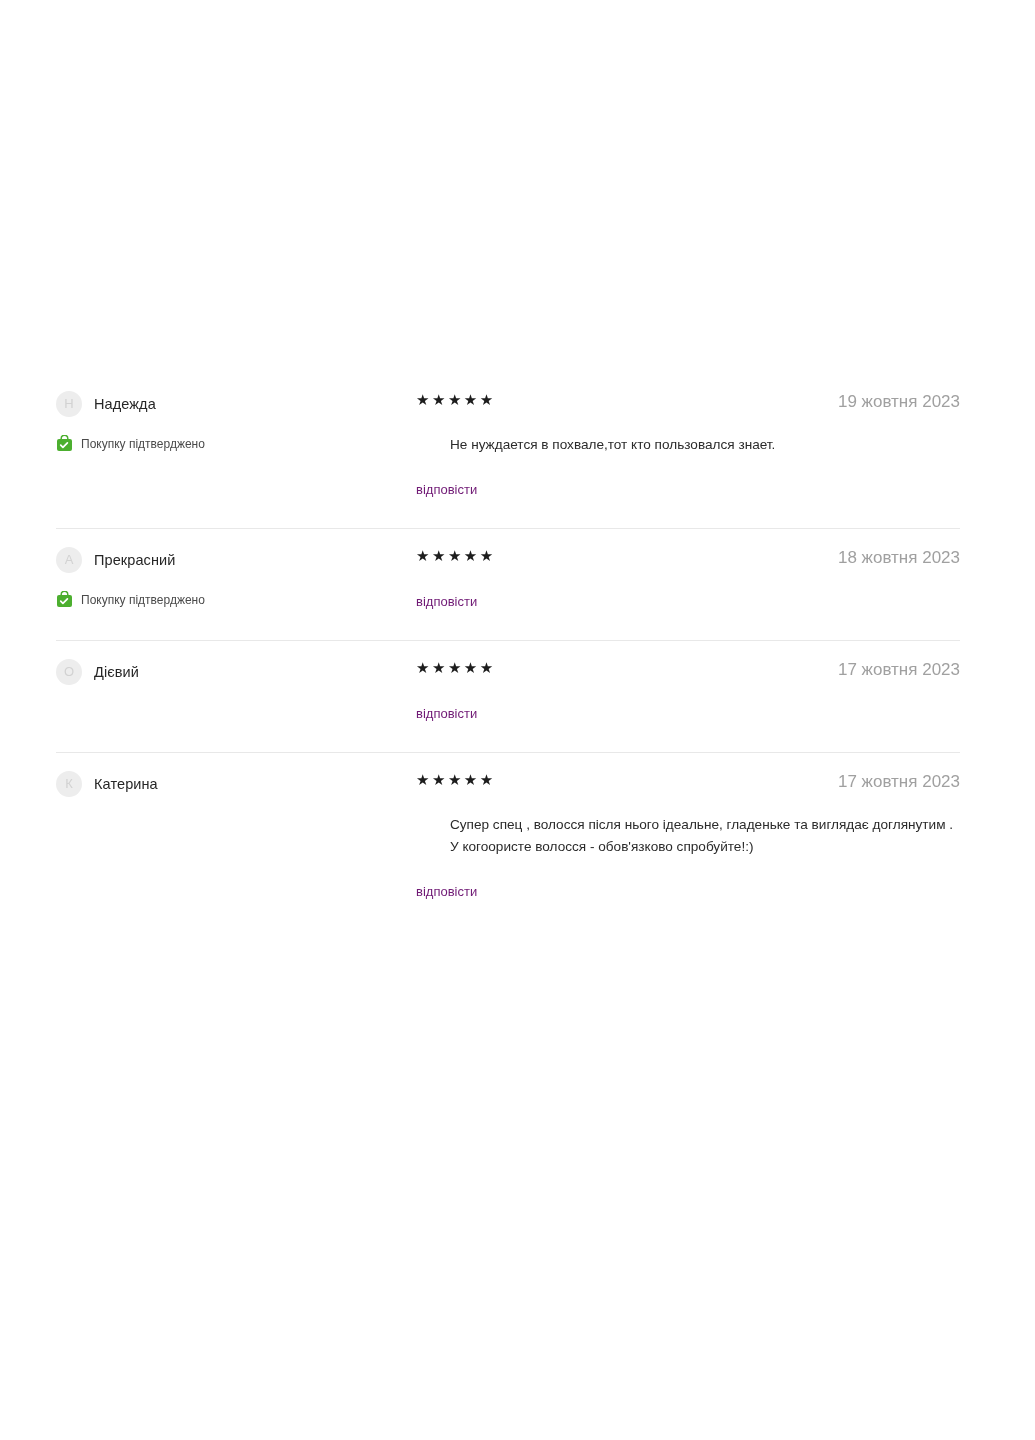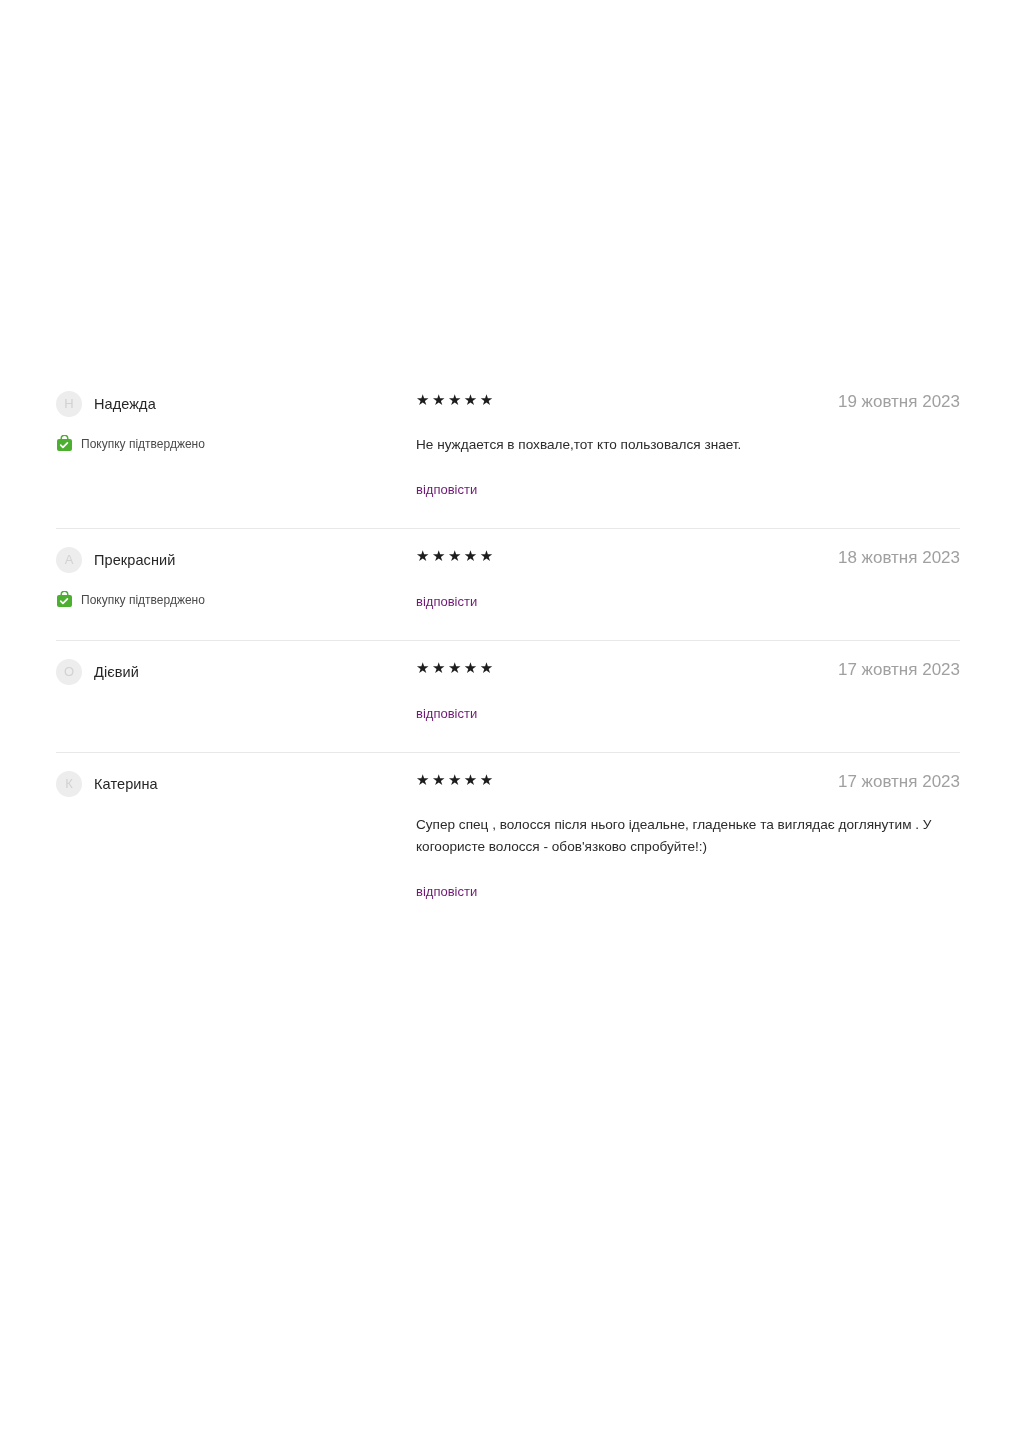--- a/index.html
+++ b/index.html
@@ -93,20 +93,21 @@
     font-size: 17px;
     color: #a0a0a0;
     padding-top: 3px;
   }
   .review-text {
     margin-top: 22px;
     font-size: 13.6px;
     line-height: 1.62;
     color: #2b2b2b;
     max-width: 548px;
+    margin-left: 34px;
   }
   .reply-link {
     margin-top: 26px;
     display: inline-block;
     font-size: 13px;
     color: #701a75;
     cursor: pointer;
   }
 </style>
 </head>

